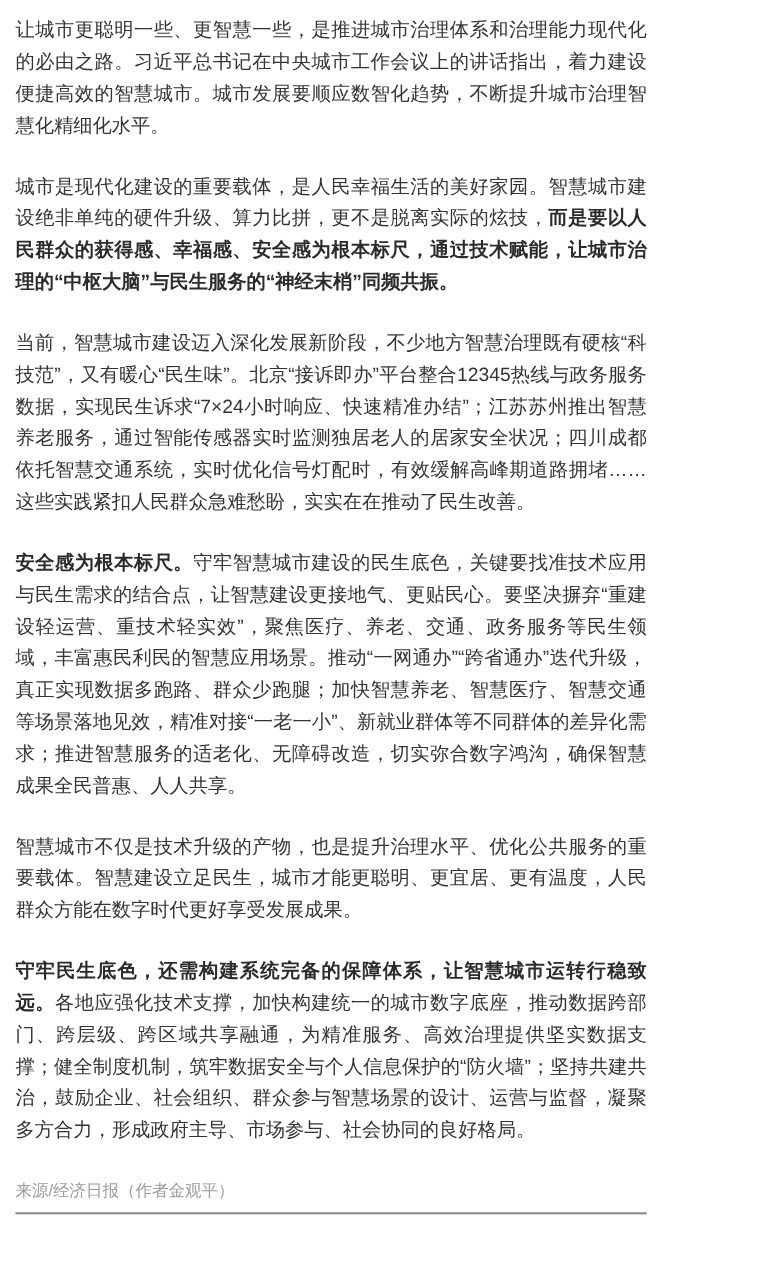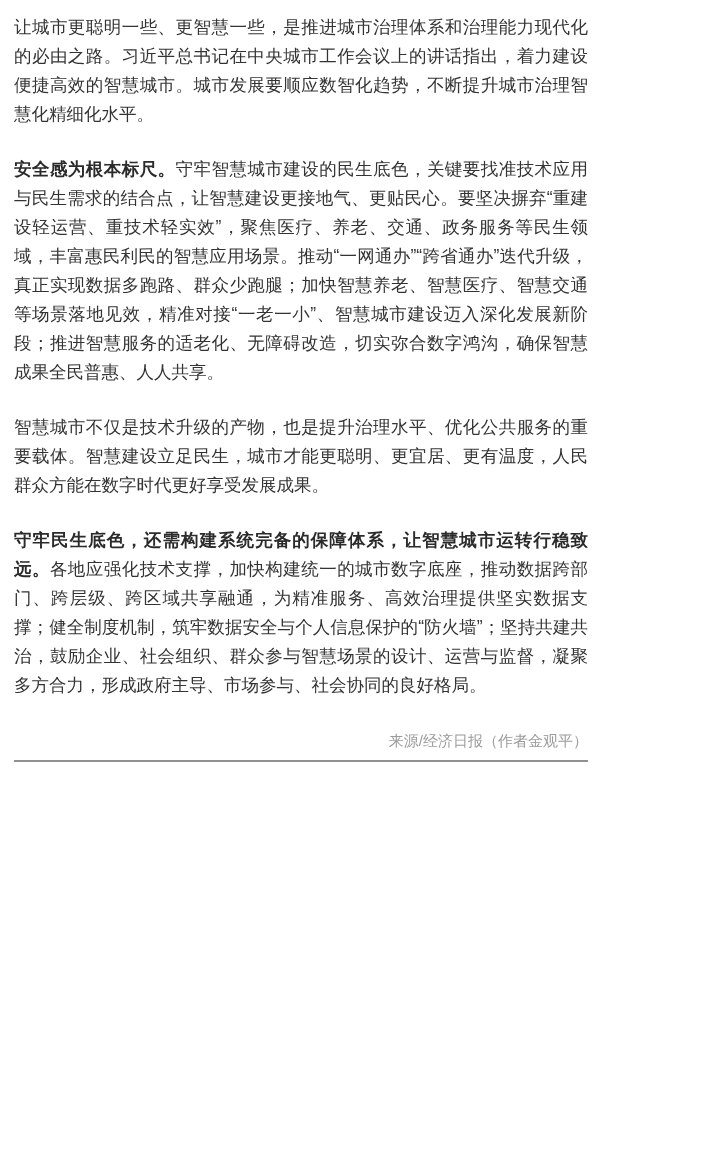--- a/index.html
+++ b/index.html
@@ -31,35 +31,37 @@
   }
   .source-row {
     margin-top: 30px;
     padding-bottom: 9px;
     border-bottom: 2px solid #909090;
   }
   .source-text {
     font-size: 15px;
     line-height: 21px;
     color: #9b9b9b;
-    text-align: right;
+    text-align: left;
   }
 </style>
 </head>
 <body>
 
 <div class="page">
   <div class="article">
 
     <p><span>让城市更聪明一些、更智慧一些，是推进城市治理体系和治理能力现代化的必由之路。习近平总书记在中央城市工作会议上的讲话指出，着力建设便捷高效的智慧城市。城市发展要顺应数智化趋势，不断提升城市治理智慧化精细化水平。</span></p>
 
+    <p><span>城市是现代化建设的重要载体，是人民幸福生活的美好家园。智慧城市建设绝非单纯的硬件升级、算力比拼，更不是脱离实际的炫技，</span><strong>而是要以人民群众的获得感、幸福感、安全感为根本标尺，通过技术赋能，让城市治理的“中枢大脑”与民生服务的“神经末梢”同频共振。</strong></p>
+
+    <p><span>当前，智慧城市建设迈入深化发展新阶段，不少地方智慧治理既有硬核“科技范”，又有暖心“民生味”。北京“接诉即办”平台整合12345热线与政务服务数据，实现民生诉求“7×24小时响应、快速精准办结”；江苏苏州推出智慧养老服务，通过智能传感器实时监测独居老人的居家安全状况；四川成都依托智慧交通系统，实时优化信号灯配时，有效缓解高峰期道路拥堵……这些实践紧扣人民群众急难愁盼，实实在在推动了民生改善。</span></p>
 
 
-
-    <p><strong>安全感为根本标尺。</strong><span>守牢智慧城市建设的民生底色，关键要找准技术应用与民生需求的结合点，让智慧建设更接地气、更贴民心。要坚决摒弃“重建设轻运营、重技术轻实效”，聚焦医疗、养老、交通、政务服务等民生领域，丰富惠民利民的智慧应用场景。推动“一网通办”“跨省通办”迭代升级，真正实现数据多跑路、群众少跑腿；加快智慧养老、智慧医疗、智慧交通等场景落地见效，精准对接“一老一小”、智慧城市建设迈入深化发展新阶段；推进智慧服务的适老化、无障碍改造，切实弥合数字鸿沟，确保智慧成果全民普惠、人人共享。</span></p>
+    <p><strong>安全感为根本标尺。</strong><span>守牢智慧城市建设的民生底色，关键要找准技术应用与民生需求的结合点，让智慧建设更接地气、更贴民心。要坚决摒弃“重建设轻运营、重技术轻实效”，聚焦医疗、养老、交通、政务服务等民生领域，丰富惠民利民的智慧应用场景。推动“一网通办”“跨省通办”迭代升级，真正实现数据多跑路、群众少跑腿；加快智慧养老、智慧医疗、智慧交通等场景落地见效，精准对接“一老一小”、新就业群体等不同群体的差异化需求；推进智慧服务的适老化、无障碍改造，切实弥合数字鸿沟，确保智慧成果全民普惠、人人共享。</span></p>
 
     <p><span>智慧城市不仅是技术升级的产物，也是提升治理水平、优化公共服务的重要载体。智慧建设立足民生，城市才能更聪明、更宜居、更有温度，人民群众方能在数字时代更好享受发展成果。</span></p>
 
     <p><strong>守牢民生底色，还需构建系统完备的保障体系，让智慧城市运转行稳致远。</strong><span>各地应强化技术支撑，加快构建统一的城市数字底座，推动数据跨部门、跨层级、跨区域共享融通，为精准服务、高效治理提供坚实数据支撑；健全制度机制，筑牢数据安全与个人信息保护的“防火墙”；坚持共建共治，鼓励企业、社会组织、群众参与智慧场景的设计、运营与监督，凝聚多方合力，形成政府主导、市场参与、社会协同的良好格局。</span></p>
 
   </div>
 
   <div class="source-row">
     <div class="source-text">来源/经济日报（作者金观平）</div>
   </div>

